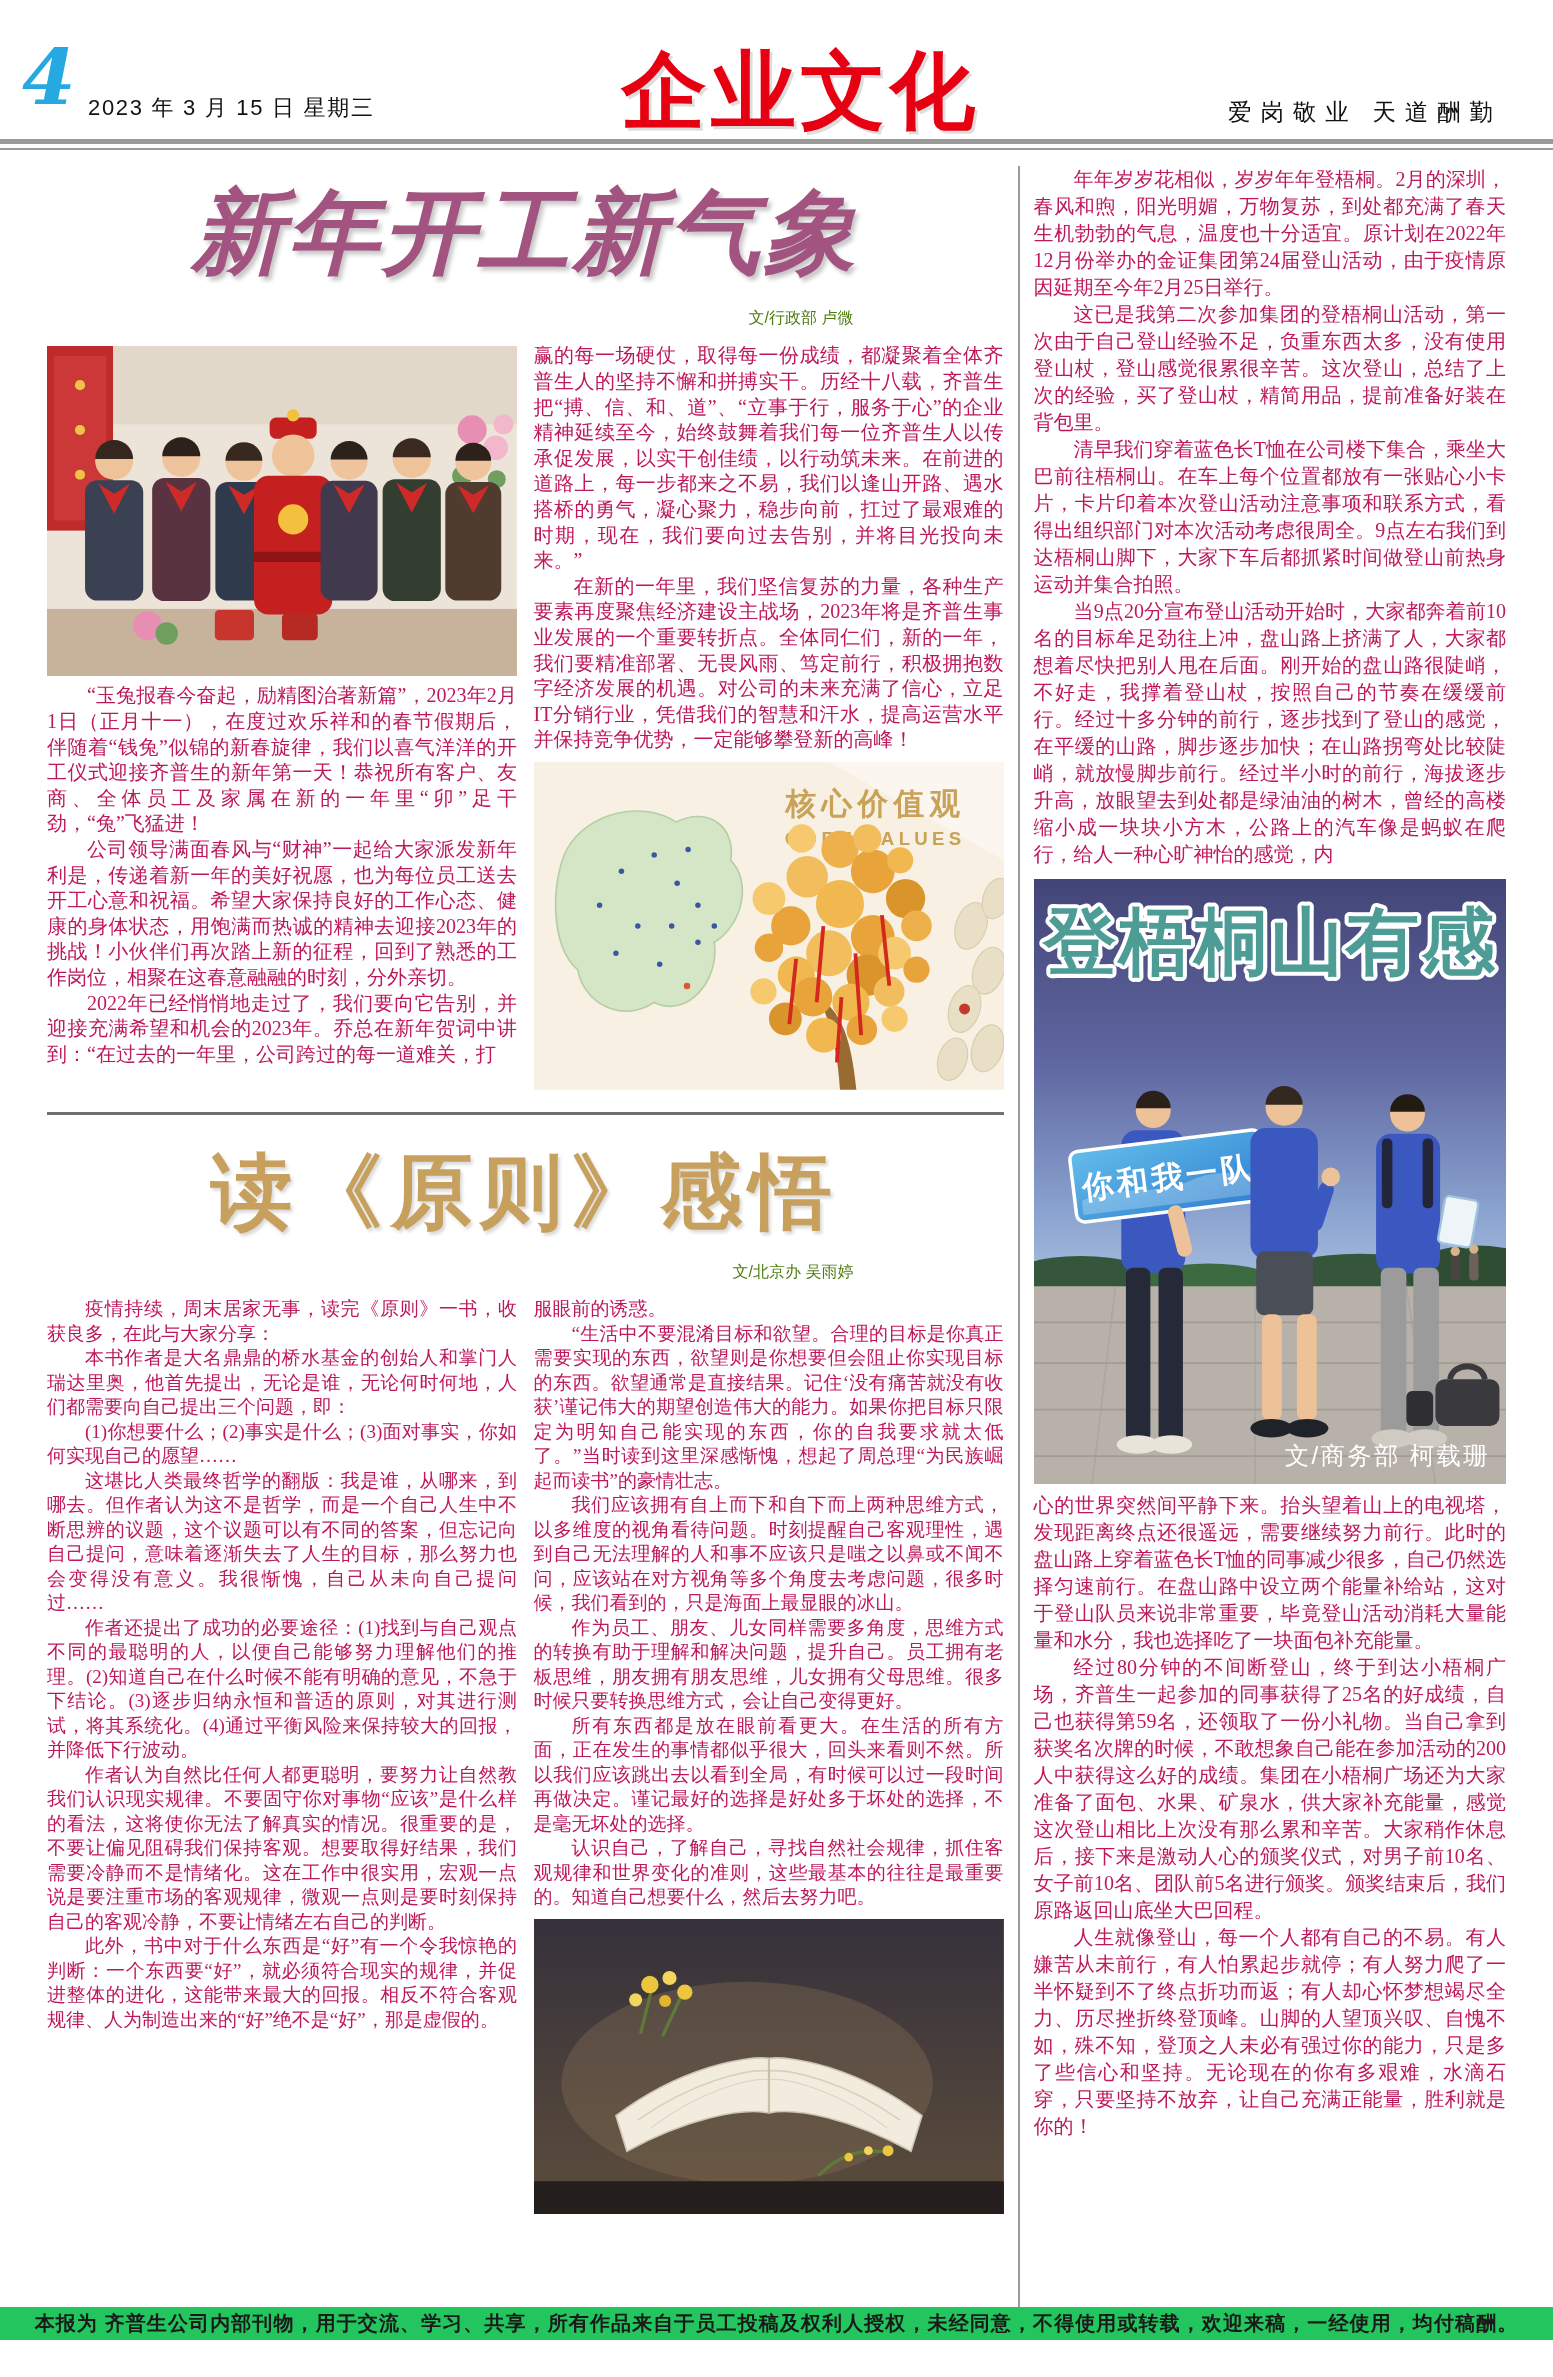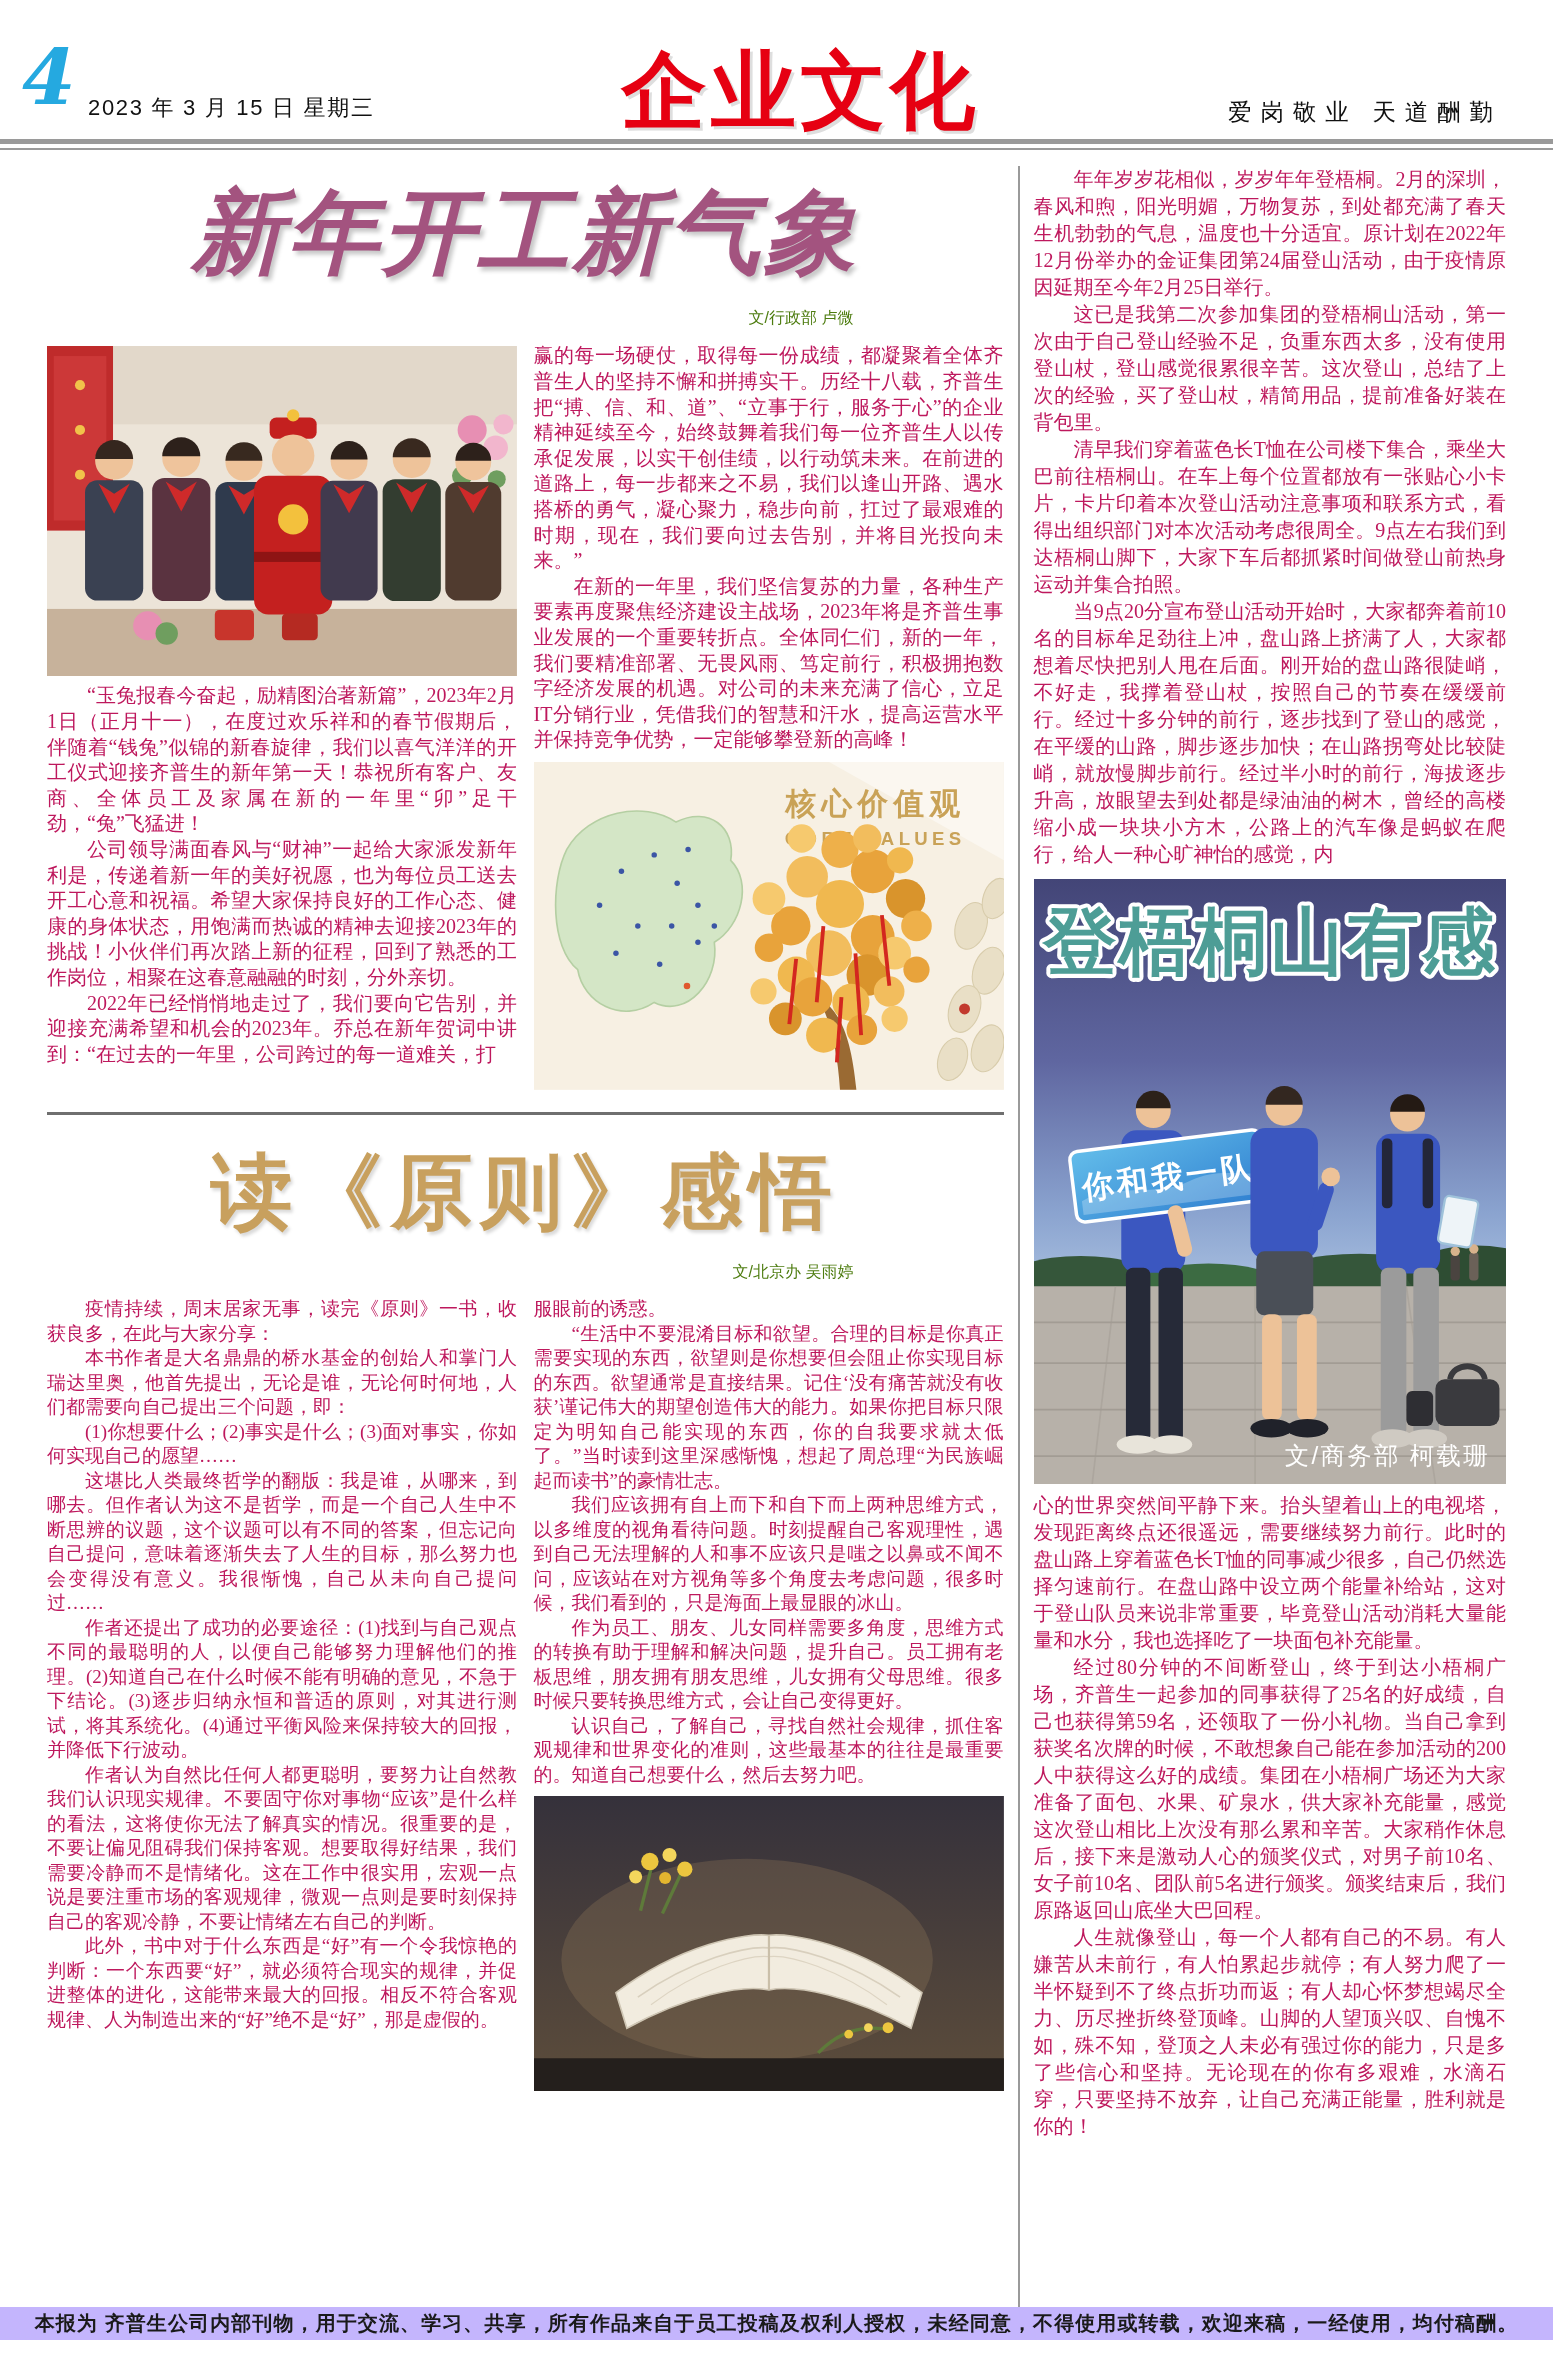--- a/index.html
+++ b/index.html
@@ -41,21 +41,21 @@
   .a2-title { text-align:center; font-size:82px; font-weight:bold; color:#c8a05e;
               letter-spacing:7.8px; margin-top:23px; font-family:"Liberation Sans",sans-serif;
               text-shadow:2.2px 2.8px 3.3px rgba(0,0,0,.15); }
   .byline { text-align:right; font-size:16px; padding-right:150px; margin:13.4px 0 14.5px;
             font-family:Liberation Sans, sans-serif; color:#4d7c0f; }
 
   .photo { width:100%; display:block; margin:2.2px 0 7.8px; }
   .photo-mountain { margin:11px 0 7.8px; }
 
   
-  .footer { position:absolute; left:0; right:0; top:2307px; height:33px; background:#c4b5fd;
+  .footer { position:absolute; left:0; right:0; top:2307px; height:33px; background:#22c55e;
             display:flex; align-items:center; justify-content:center;
             font-family:"Liberation Sans",sans-serif; font-size:20px; font-weight:bold;
             color:#1a1a1a; letter-spacing:1.1px; }
 </style>
 </head>
 <body>
 
 <div class="page">
 
   <div class="hdr-num">4</div>
@@ -238,20 +238,21 @@
             <p class="body">这堪比人类最终哲学的翻版：我是谁，从哪来，到哪去。但作者认为这不是哲学，而是一个自己人生中不断思辨的议题，这个议题可以有不同的答案，但忘记向自己提问，意味着逐渐失去了人生的目标，那么努力也会变得没有意义。我很惭愧，自己从未向自己提问过……</p>
             <p class="body">作者还提出了成功的必要途径：(1)找到与自己观点不同的最聪明的人，以便自己能够努力理解他们的推理。(2)知道自己在什么时候不能有明确的意见，不急于下结论。(3)逐步归纳永恒和普适的原则，对其进行测试，将其系统化。(4)通过平衡风险来保持较大的回报，并降低下行波动。</p>
             <p class="body">作者认为自然比任何人都更聪明，要努力让自然教我们认识现实规律。不要固守你对事物“应该”是什么样的看法，这将使你无法了解真实的情况。很重要的是，不要让偏见阻碍我们保持客观。想要取得好结果，我们需要冷静而不是情绪化。这在工作中很实用，宏观一点说是要注重市场的客观规律，微观一点则是要时刻保持自己的客观冷静，不要让情绪左右自己的判断。</p>
             <p class="body">此外，书中对于什么东西是“好”有一个令我惊艳的判断：一个东西要“好”，就必须符合现实的规律，并促进整体的进化，这能带来最大的回报。相反不符合客观规律、人为制造出来的“好”绝不是“好”，那是虚假的。</p>
           </div>
           <div class="col">
             <p class="body noind">服眼前的诱惑。</p>
             <p class="body">“生活中不要混淆目标和欲望。合理的目标是你真正需要实现的东西，欲望则是你想要但会阻止你实现目标的东西。欲望通常是直接结果。记住‘没有痛苦就没有收获’谨记伟大的期望创造伟大的能力。如果你把目标只限定为明知自己能实现的东西，你的自我要求就太低了。”当时读到这里深感惭愧，想起了周总理“为民族崛起而读书”的豪情壮志。</p>
             <p class="body">我们应该拥有自上而下和自下而上两种思维方式，以多维度的视角看待问题。时刻提醒自己客观理性，遇到自己无法理解的人和事不应该只是嗤之以鼻或不闻不问，应该站在对方视角等多个角度去考虑问题，很多时候，我们看到的，只是海面上最显眼的冰山。</p>
             <p class="body">作为员工、朋友、儿女同样需要多角度，思维方式的转换有助于理解和解决问题，提升自己。员工拥有老板思维，朋友拥有朋友思维，儿女拥有父母思维。很多时候只要转换思维方式，会让自己变得更好。</p>
+            <p class="body">所有东西都是放在眼前看更大。在生活的所有方面，正在发生的事情都似乎很大，回头来看则不然。所以我们应该跳出去以看到全局，有时候可以过一段时间再做决定。谨记最好的选择是好处多于坏处的选择，不是毫无坏处的选择。</p>
             <p class="body">认识自己，了解自己，寻找自然社会规律，抓住客观规律和世界变化的准则，这些最基本的往往是最重要的。知道自己想要什么，然后去努力吧。</p>
 
             <svg class="photo" viewBox="0 0 860 540" style="margin-top:9px">
               <defs>
                 <linearGradient id="bookbg" x1="0" y1="0" x2="0" y2="1">
                   <stop offset="0" stop-color="#35313b"></stop>
                     <stop offset="1" stop-color="#5d4d3b"></stop>
                 </linearGradient>
               </defs>
               <rect width="860" height="540" fill="url(#bookbg)"></rect>

